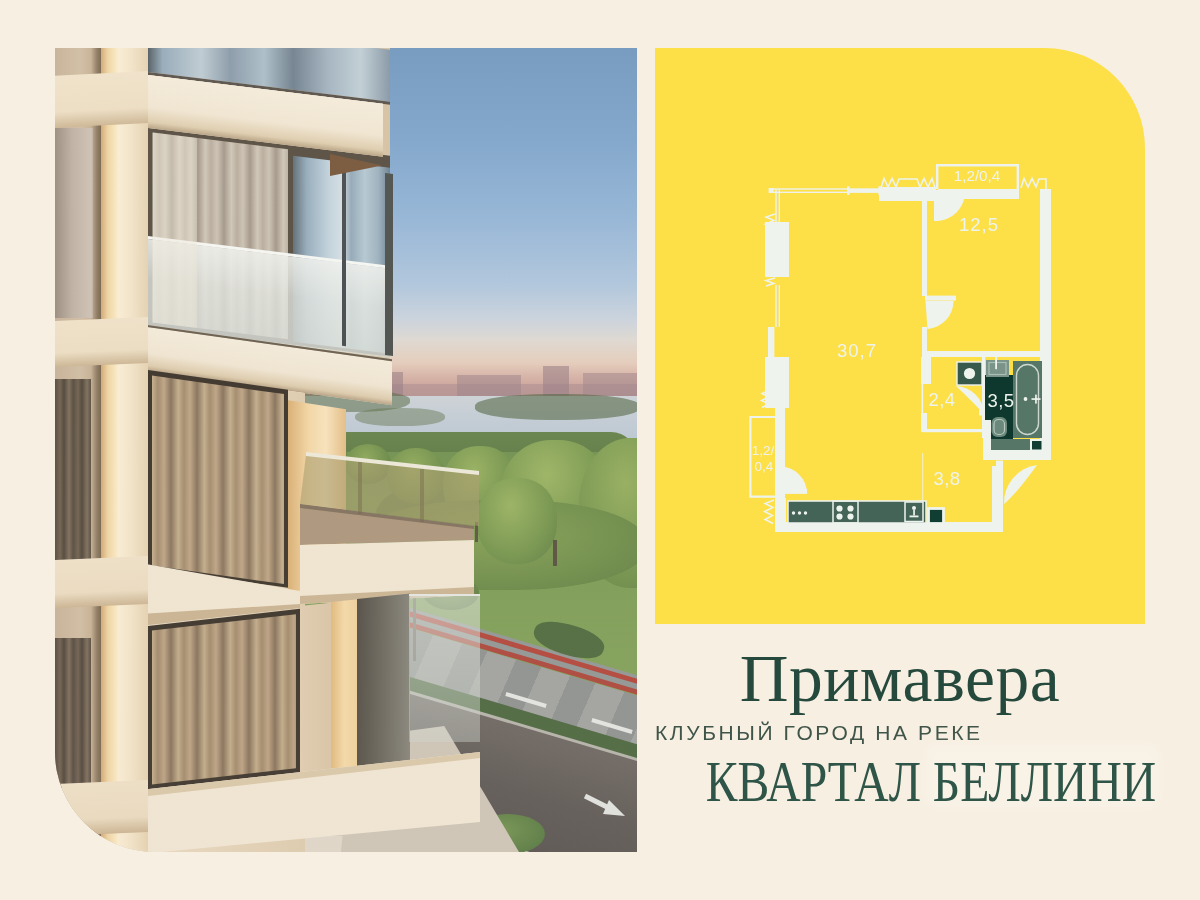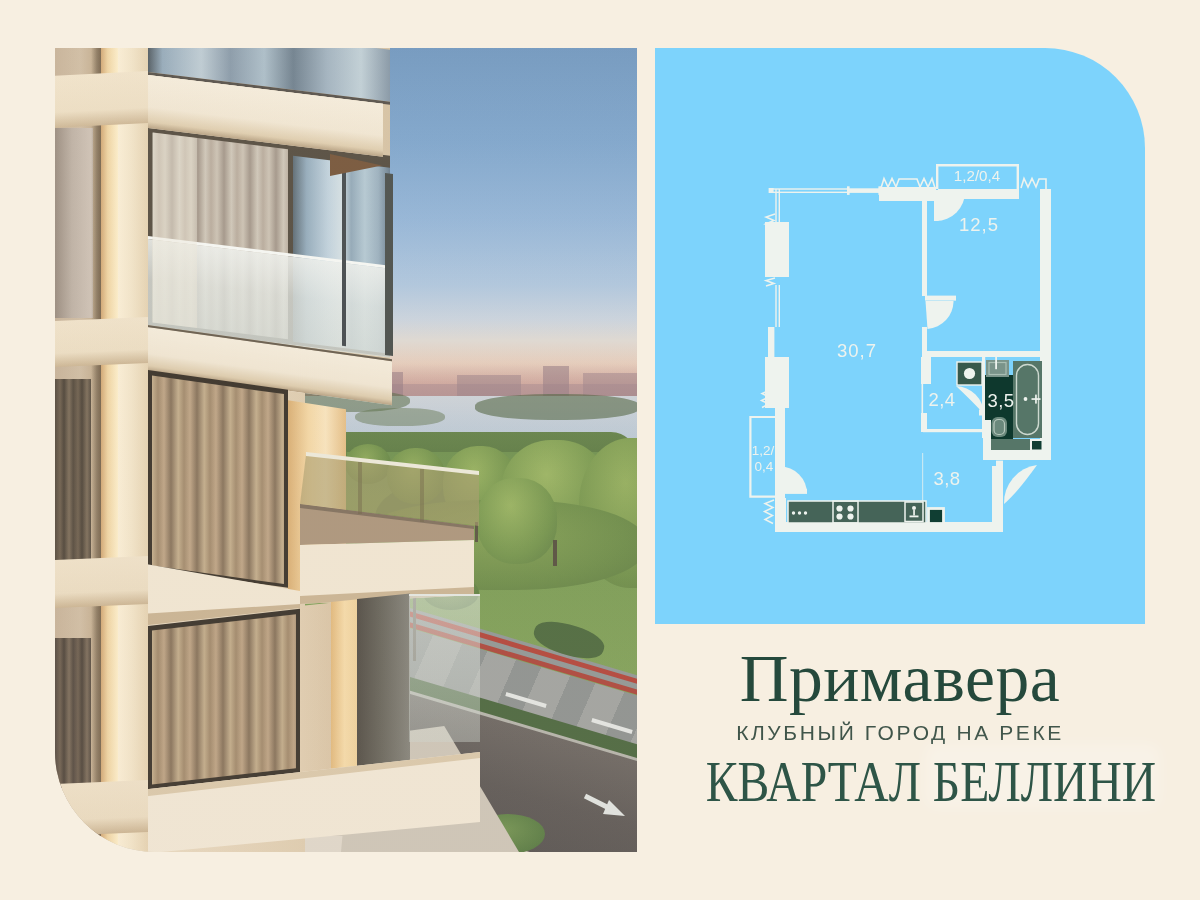--- a/index.html
+++ b/index.html
@@ -1,20 +1,20 @@
 <!DOCTYPE html>
 <html><head>
 <meta charset="utf-8">
 <style>
 html,body{margin:0;padding:0}
 body{width:1200px;height:900px;background:#f7efe1;font-family:"Liberation Sans",sans-serif;position:relative;overflow:hidden}
 .abs{position:absolute}
 #photo{position:absolute;left:55px;top:48px;width:582px;height:804px;border-radius:0 0 0 100px;overflow:hidden;background:#cdc6ba}
 #photo div{position:absolute}
-#panel{position:absolute;left:655px;top:48px;width:490px;height:576px;background:#7dd3fc;border-radius:0 100px 0 0}
+#panel{position:absolute;left:655px;top:48px;width:490px;height:576px;background:#fde047;border-radius:0 100px 0 0}
 </style>
 </head>
 <body>
 
 <div id="photo">
 
   <div style="left:0;top:0;width:582px;height:430px;background:linear-gradient(180deg,#6f97c0 0%,#7da5cd 22%,#93b5d8 40%,#aec6de 55%,#c9d3de 63%,#ded9d3 68%,#e4cdbd 73%,#ddb6a6 78%,#d9ab9e 84%,#d7a89c 100%)"></div>
 
   <div style="left:235px;top:316px;width:347px;height:38px;background:linear-gradient(180deg,rgba(190,150,150,0) 0%,rgba(175,140,145,.35) 55%,rgba(168,135,140,.55) 100%)"></div>
   <div style="left:235px;top:336px;width:347px;height:14px;background:rgba(166,136,142,.5)"></div>
@@ -367,17 +367,17 @@
 
     <text x="346" y="359" font-size="18.5" letter-spacing="0.5" text-anchor="middle">3,5</text>
 
     <text x="292" y="437" font-size="18.5" letter-spacing="0.5" text-anchor="middle">3,8</text>
   </g>
 </svg>
 </div>
 
 <div class="abs" style="left:655px;top:640px;width:490px;text-align:center;transform:translateZ(0);font-family:'Liberation Serif',serif;font-size:67.5px;color:#25493c;letter-spacing:0.5px">Примавера</div>
 
-<div class="abs" style="left:655px;top:721px;width:490px;text-align:center;transform:translateZ(0);font-size:21px;color:#40554a;letter-spacing:2.6px">КЛУБНЫЙ ГОРОД НА РЕКЕ</div>
+<div class="abs" style="left:655px;top:721px;width:490px;transform:translateZ(0);font-size:21px;color:#40554a;letter-spacing:2.6px">КЛУБНЫЙ ГОРОД НА РЕКЕ</div>
 
 <div class="abs" style="left:925px;top:744px;width:235px;height:64px;background:rgba(255,255,255,.22);border-radius:10px;filter:blur(7px)"></div>
 
 <div class="abs" style="left:611px;top:748px;width:640px;text-align:center;font-family:'Liberation Serif',serif;font-size:58px;color:#2e5547;letter-spacing:0px;transform:scaleX(0.82) translateZ(0);transform-origin:50% 0">КВАРТАЛ БЕЛЛИНИ</div>
 
 </body></html>

